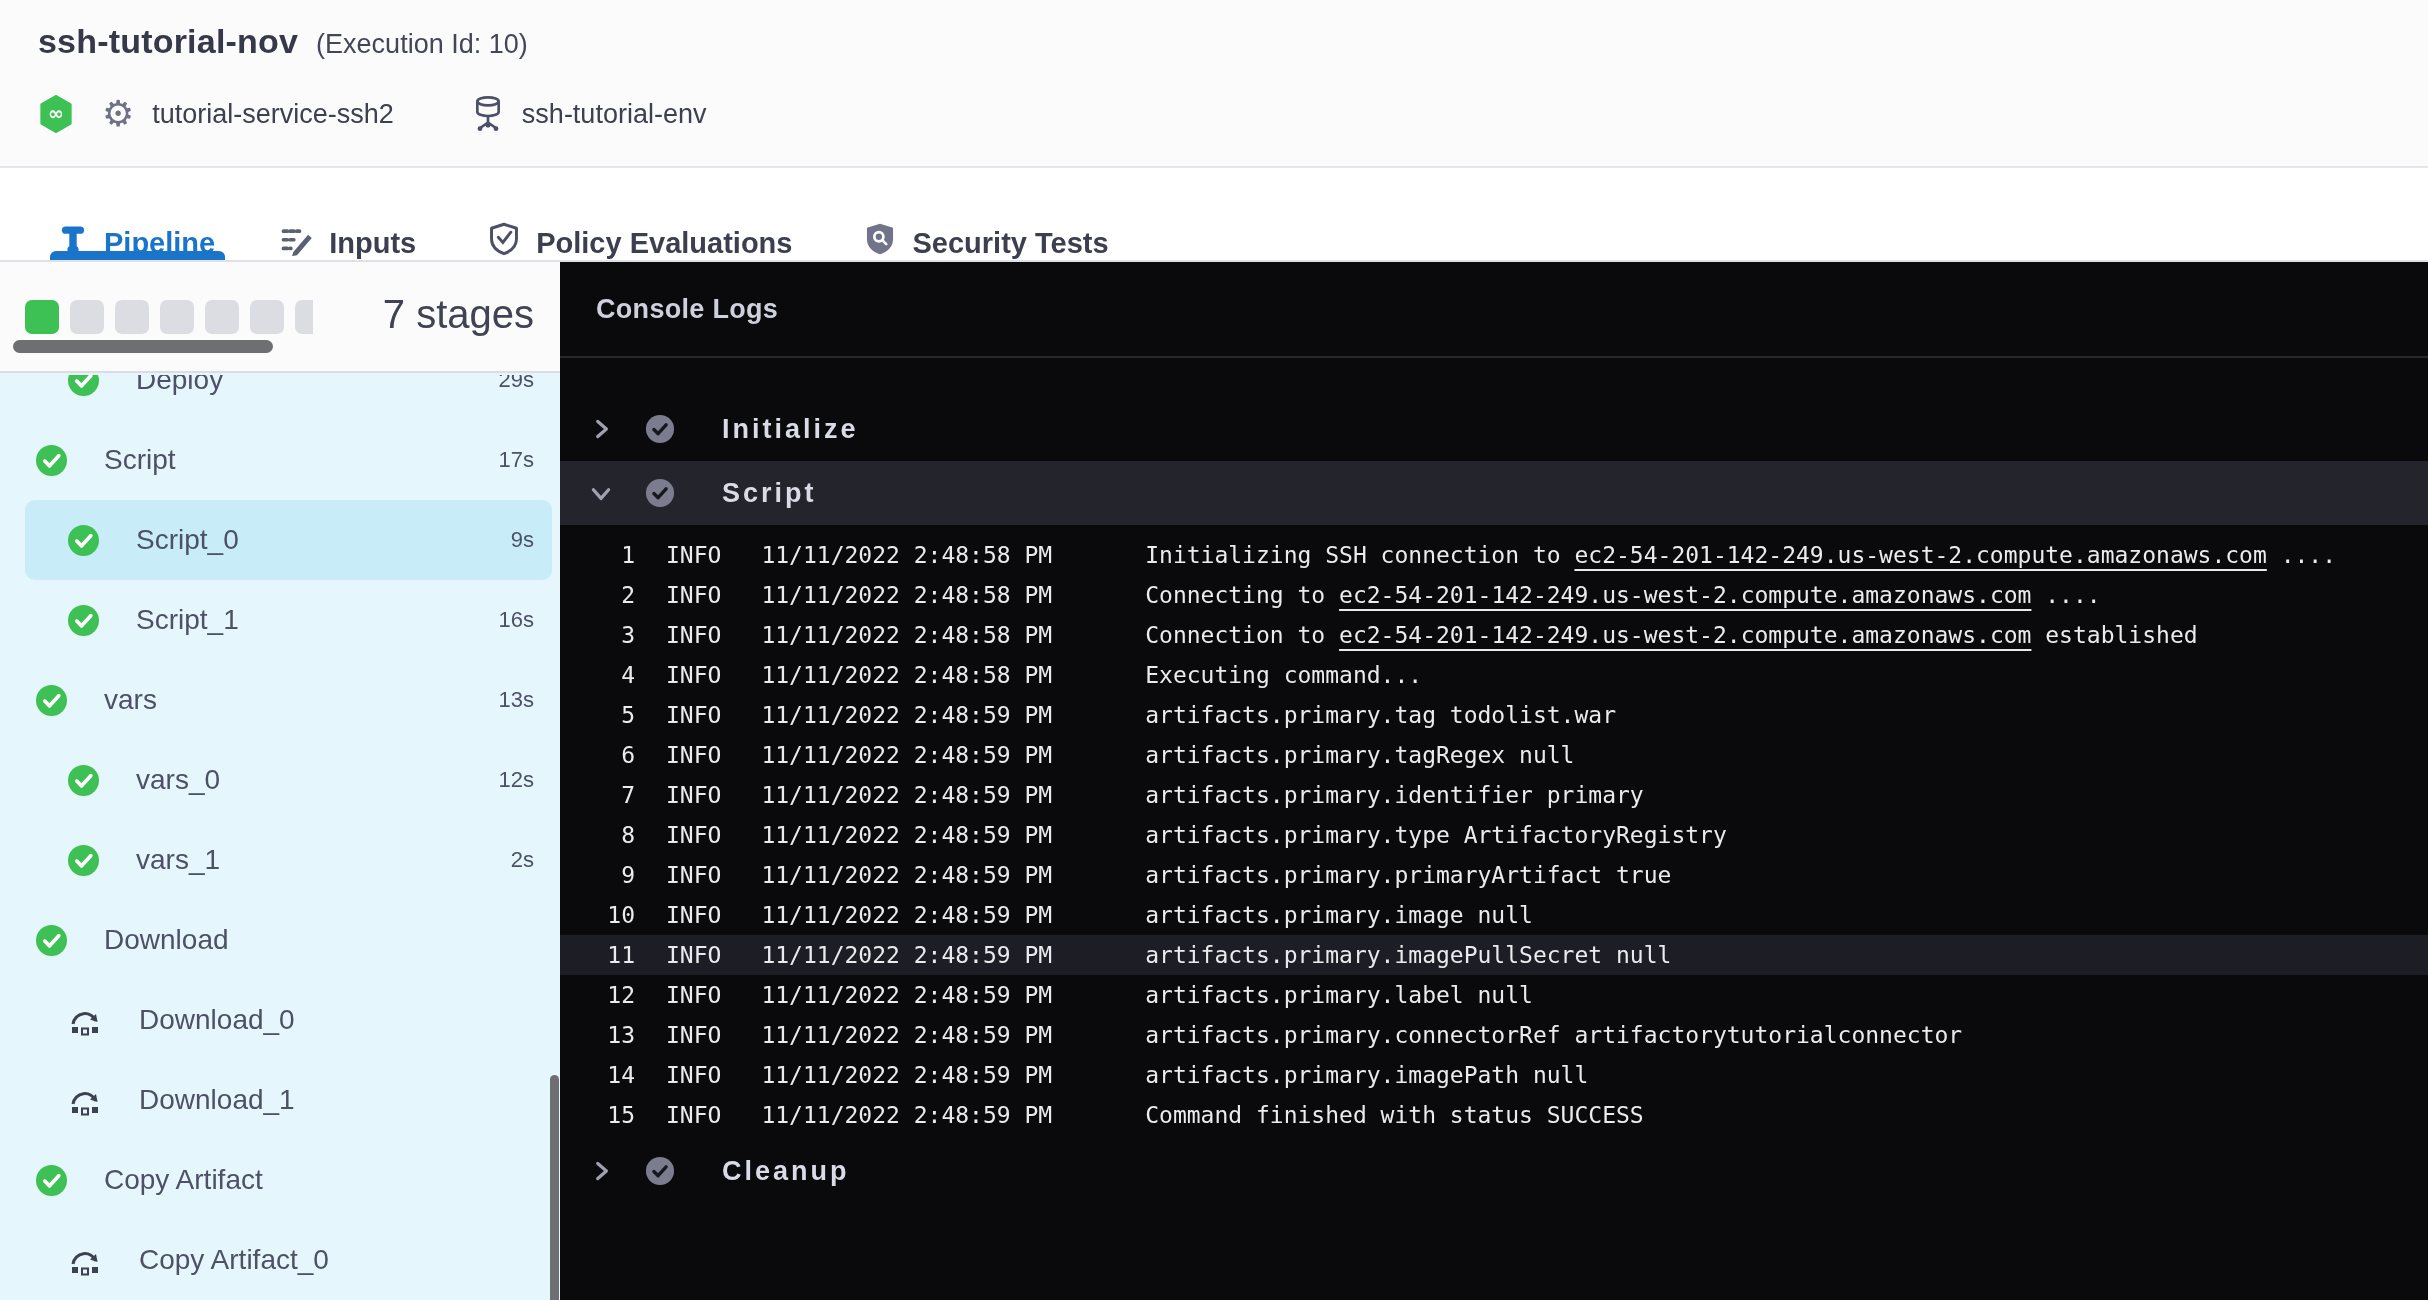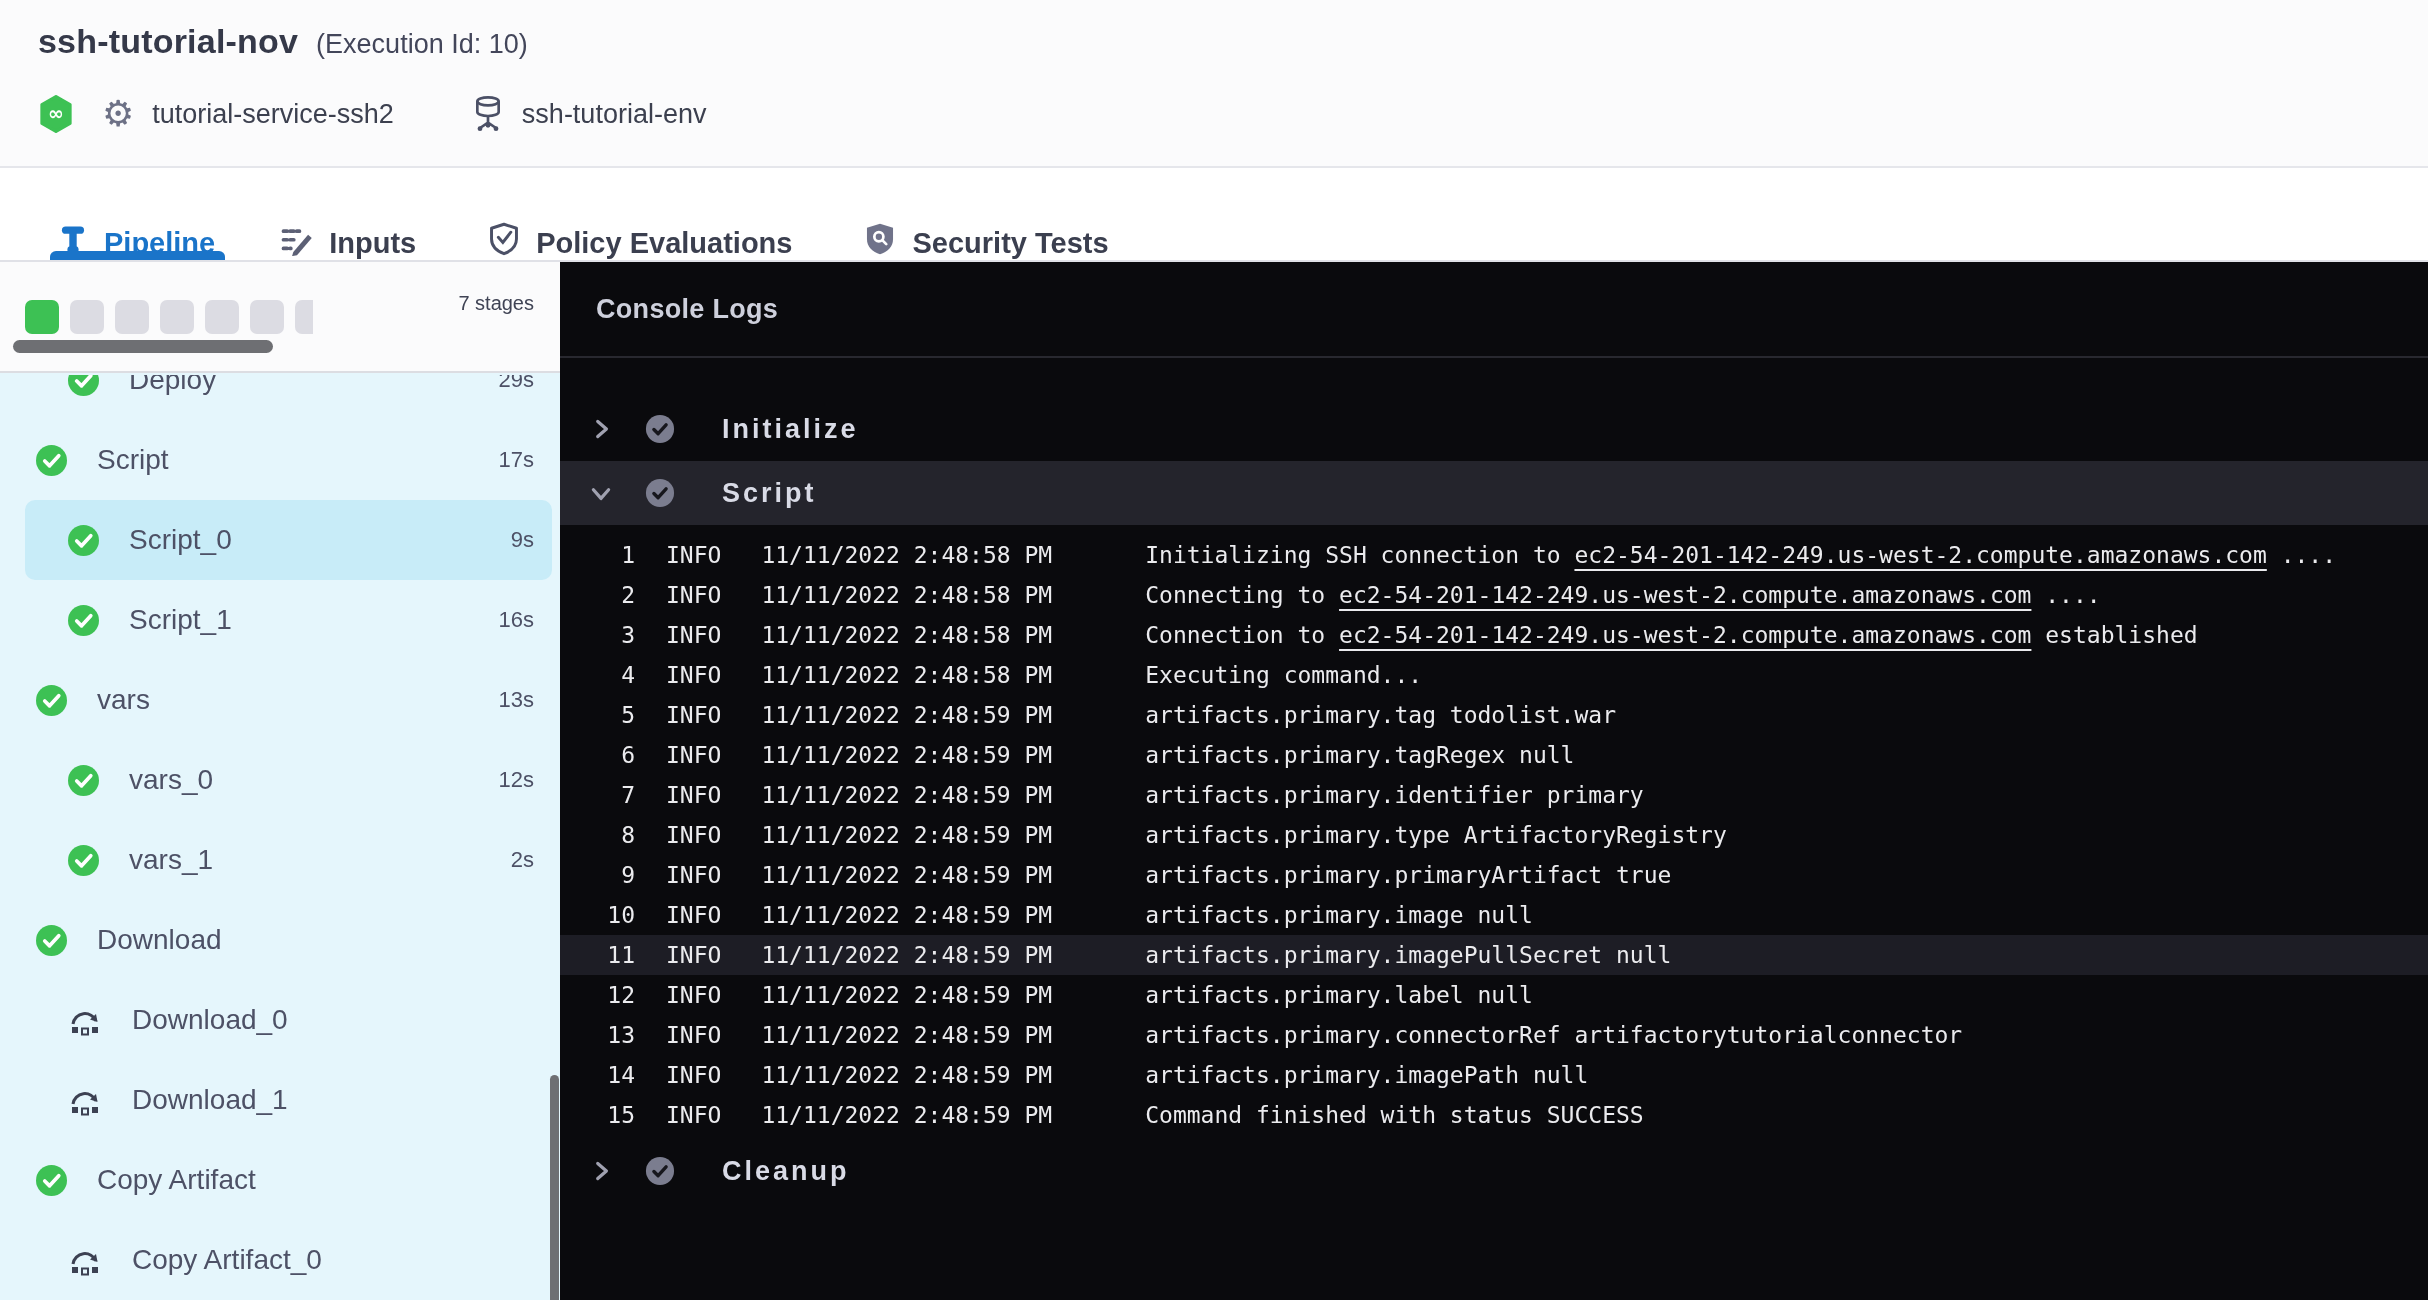--- a/index.html
+++ b/index.html
@@ -47,26 +47,26 @@
     background:#e5f6fc; overflow:hidden;
   }
   .sidebar-head {
     position:absolute; left:0; top:0; width:560px; height:111px;
     background:#fbfbfc; border-bottom:2px solid #dcdde2;
   }
   .progress-clip { position:absolute; left:25px; top:38px; width:288px; height:36px; overflow:hidden; display:flex; gap:11px; }
   .progress-seg { flex:0 0 34px; height:34px; border-radius:7px; background:#dcdce3; }
   .progress-seg.done { background:#3dc154; }
   .progress-hscroll { position:absolute; left:13px; top:78px; width:260px; height:13px; border-radius:7px; background:#6e6f73; }
-  .stages-count { position:absolute; right:26px; top:30px; font-size:20px; color:#3f4354; }
+  .stages-count { position:absolute; right:26px; top:30px; font-size:40px; color:#3f4354; }
 
   .stage-list { position:absolute; left:0; top:113px; width:560px; height:925px; overflow:hidden; }
   .stage-row {
     height:80px; margin:0 8px 0 25px; display:flex; align-items:center;
-    padding-left:11px; padding-right:18px; border-radius:10px; cursor:pointer;
+    padding-left:11px; padding-right:18px; border-radius:10px; cursor:pointer;gap:7px;
   }
   .stage-row.first { margin-top:-35px; }
   .stage-row.indent1 { padding-left:43px; }
   .stage-row.selected { background:#c8ecf8; }
   .stage-icon { flex:0 0 auto; display:inline-flex; }
   .stage-name { font-size:28px; color:#4d5166; margin-left:30px; }
   .stage-duration { margin-left:auto; font-size:22px; color:#4d5166; }
   .vscroll-thumb { position:absolute; right:1px; top:813px; width:9px; height:300px; background:#6e6f73; border-radius:5px; }
 
   

